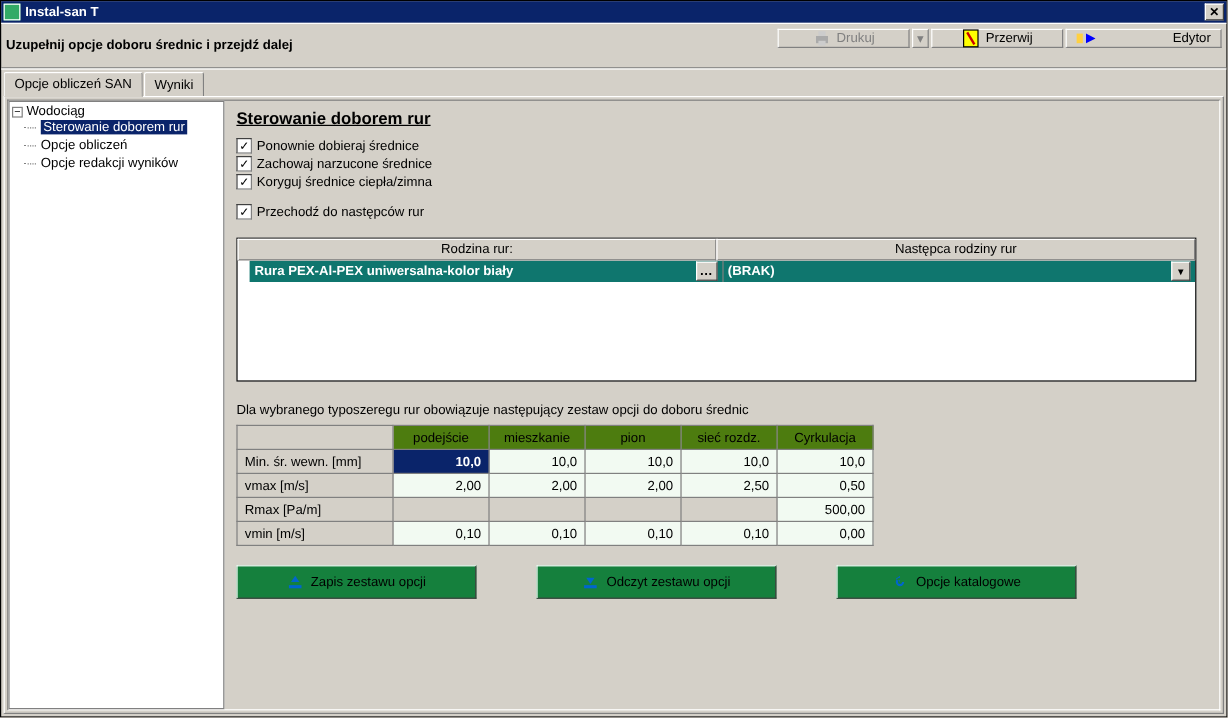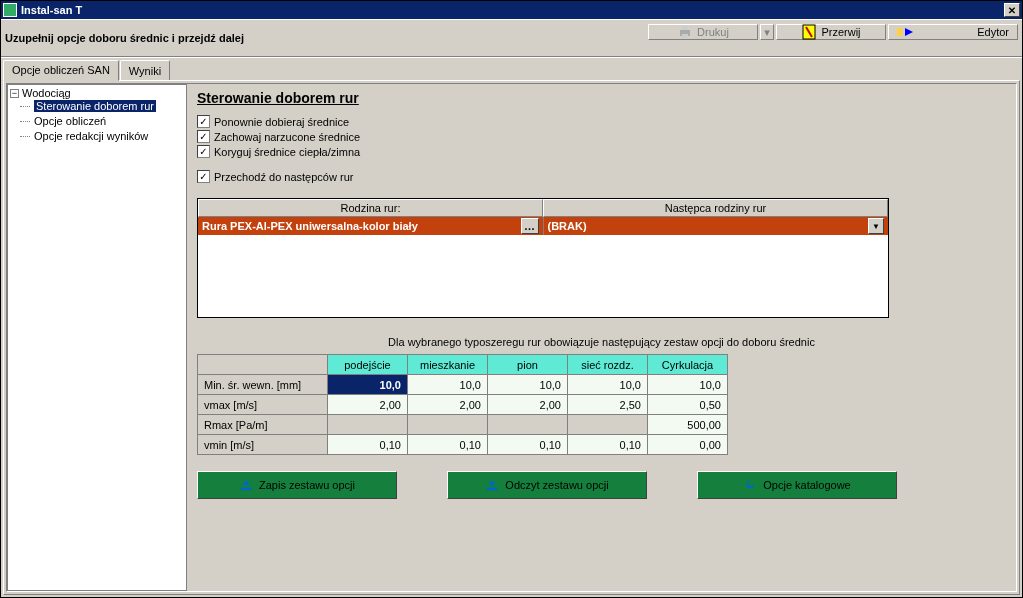--- a/index.html
+++ b/index.html
@@ -26,33 +26,33 @@
   .tree-root { display: flex; align-items: center; gap: 3px; }
   .tree-box { width: 9px; height: 9px; border: 1px solid #808080; display: flex; align-items: center; justify-content: center; font-size: 9px; line-height: 1; cursor: pointer; }
   .tree-node { padding-left: 24px; position: relative; line-height: 15px; }
   .tree-node::before { content: ""; position: absolute; left: 10px; top: 7px; width: 10px; border-top: 1px dotted #808080; }
   .tree-node.selected span { background: #0a246a; color: #fff; padding: 0 2px; }
   .main-pane { flex: 1; padding: 6px 10px; overflow: auto; }
   .section-title { font-weight: bold; font-size: 14px; text-decoration: underline; margin-bottom: 8px; }
   .chk-row { display: flex; align-items: center; gap: 4px; padding: 1px 0; }
   .chk { width: 13px; height: 13px; border: 1px solid #808080; border-top-color: #404040; border-left-color: #404040; background: #fff; display: flex; align-items: center; justify-content: center; font-size: 10px; cursor: pointer; }
   .grp { margin-top: 10px; }
-  .family-table { border: 1px solid #000; margin-top: 14px; width: 692px; background: #fff; }
+  .family-table { border: 1px solid #000; margin-top: 14px; width: 800px; background: #fff; }
   .family-head { display: flex; }
   .fh-cell { flex: 1; text-align: center; padding: 2px 4px; background: #d4d0c8; border: 1px solid #fff; border-right-color: #808080; border-bottom-color: #808080; }
   .family-body { height: 100px; overflow: auto; }
-  .family-row { display: flex; background: #c2410c; color: #fff; height: 18px; align-items: center; }
+  .family-row { display: flex; background: #0f766e; color: #fff; height: 18px; align-items: center; margin-left: 10px; }
   .fr-cell { flex: 1; padding: 1px 4px; font-weight: bold; display: flex; align-items: center; }
   .fr-cell.left { border-right: 1px solid #808080; }
   .dots-btn { width: 18px; height: 16px; background: #d4d0c8; border: 1px solid #fff; border-right-color: #404040; border-bottom-color: #404040; color: #000; font-weight: bold; display: flex; align-items: center; justify-content: center; cursor: pointer; margin-left: auto; }
   .drop-btn { width: 16px; height: 16px; background: #d4d0c8; border: 1px solid #fff; border-right-color: #404040; border-bottom-color: #404040; color: #000; display: flex; align-items: center; justify-content: center; cursor: pointer; margin-left: auto; font-size: 8px; }
-  .note { margin: 18px 0 6px 0; text-align: center; }
+  .note { margin: 18px 0 6px 0; }
   .opt-table { border-collapse: collapse; }
   .opt-table td, .opt-table th { border: 1px solid #808080; padding: 2px 6px; height: 20px; }
-  .opt-table th { background: #5eead4; font-weight: normal; text-align: center; }
+  .opt-table th { background: #4d7c0f; font-weight: normal; text-align: center; }
   .opt-table .rh { background: #d4d0c8; text-align: left; width: 130px; }
   .opt-table td.val { text-align: right; background: #f2faf2; width: 80px; }
   .opt-table td.blank { background: #d4d0c8; }
   .opt-table td.sel { background: #0a246a; color: #fff; font-weight: bold; }
   .btn-row { display: flex; gap: 10px; margin-top: 16px; }
   .action-btn { width: 200px; height: 28px; border: 1px solid #fff; border-right-color: #404040; border-bottom-color: #404040; background: #15803d; display: flex; align-items: center; justify-content: center; gap: 6px; cursor: pointer; }
 </style>
 </head>
 <body>
 

